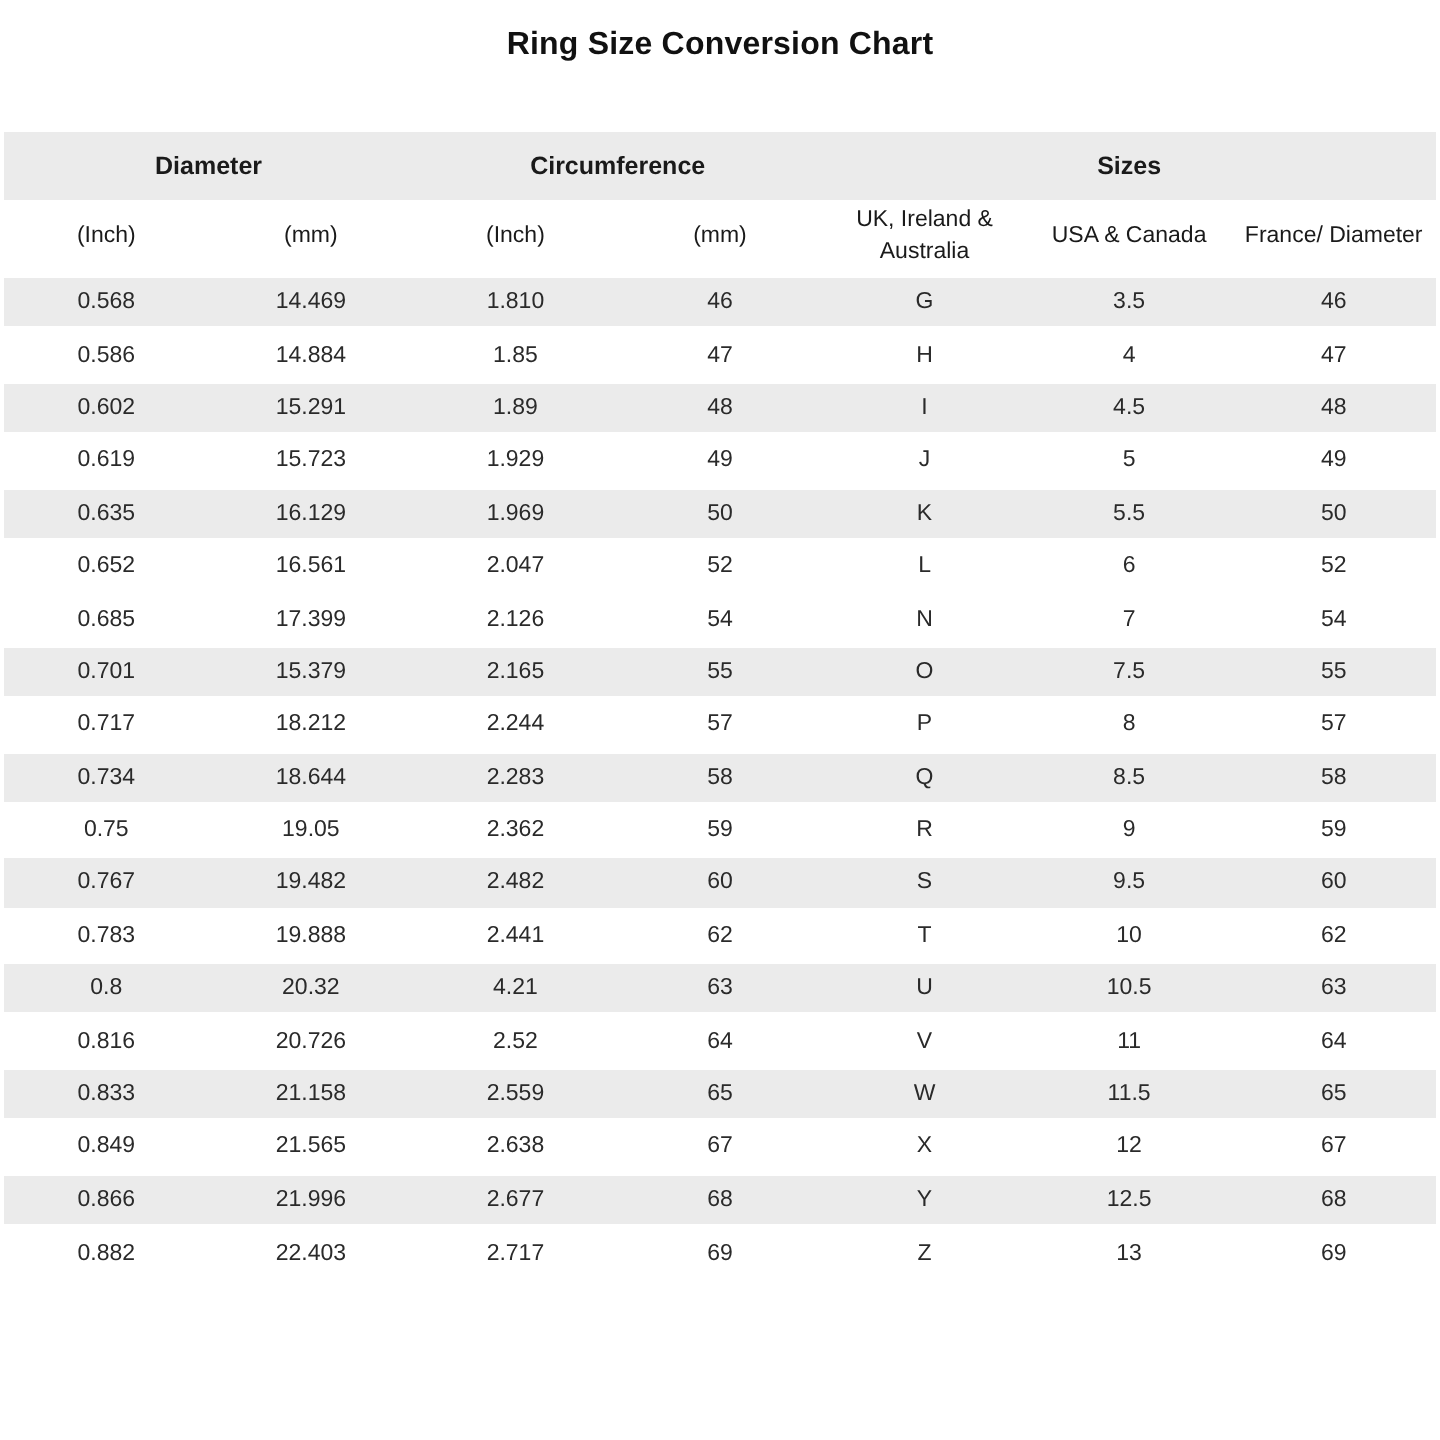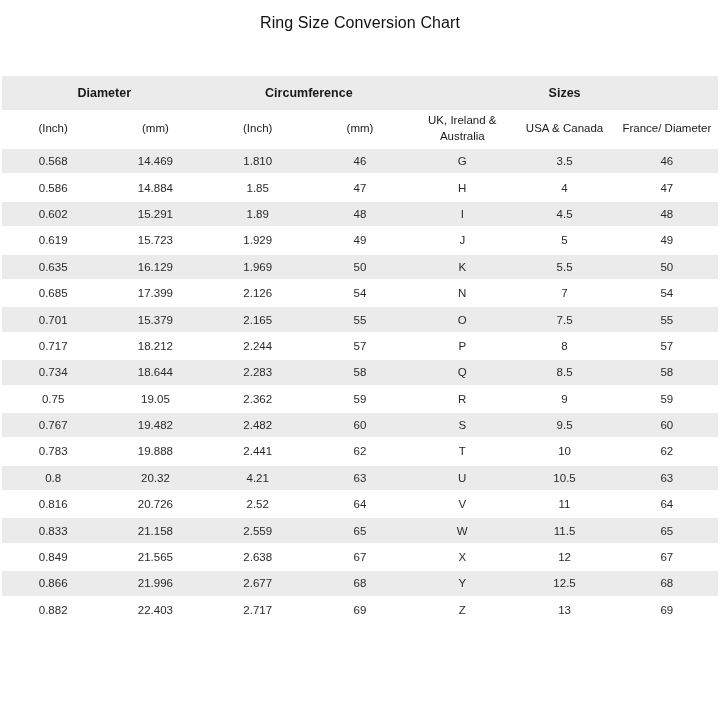--- a/index.html
+++ b/index.html
@@ -12,32 +12,32 @@
     font-family: "Liberation Sans", sans-serif;
     overflow: hidden;
   }
   .page {
     width: 720px;
     height: 720px;
     background: #ffffff;
   }
   .title {
     text-align: center;
-    font-weight: normal;
+    font-weight: bold;
     font-size: 16px;
     color: #111111;
     padding-top: 14px;
     height: 32px;
     letter-spacing: 0.1px;
   }
   table.conversion-table {
     border-collapse: collapse;
     table-layout: fixed;
     width: 716px;
-    margin: 44px auto 0 auto;
+    margin: 34px auto 0 auto;
   }
   table.conversion-table col { width: 14.2857%; }
   td {
     padding: 0 2px;
     text-align: center;
     vertical-align: middle;
   }
   tr.group-row td {
     background: #ebebeb;
     font-weight: bold;
@@ -133,20 +133,29 @@
         <tr class="data-row stripe">
           <td>0.635</td>
           <td>16.129</td>
           <td>1.969</td>
           <td>50</td>
           <td>K</td>
           <td>5.5</td>
           <td>50</td>
         </tr>
         <tr class="data-row">
+          <td>0.652</td>
+          <td>16.561</td>
+          <td>2.047</td>
+          <td>52</td>
+          <td>L</td>
+          <td>6</td>
+          <td>52</td>
+        </tr>
+        <tr class="data-row">
           <td>0.685</td>
           <td>17.399</td>
           <td>2.126</td>
           <td>54</td>
           <td>N</td>
           <td>7</td>
           <td>54</td>
         </tr>
         <tr class="data-row stripe">
           <td>0.701</td>

